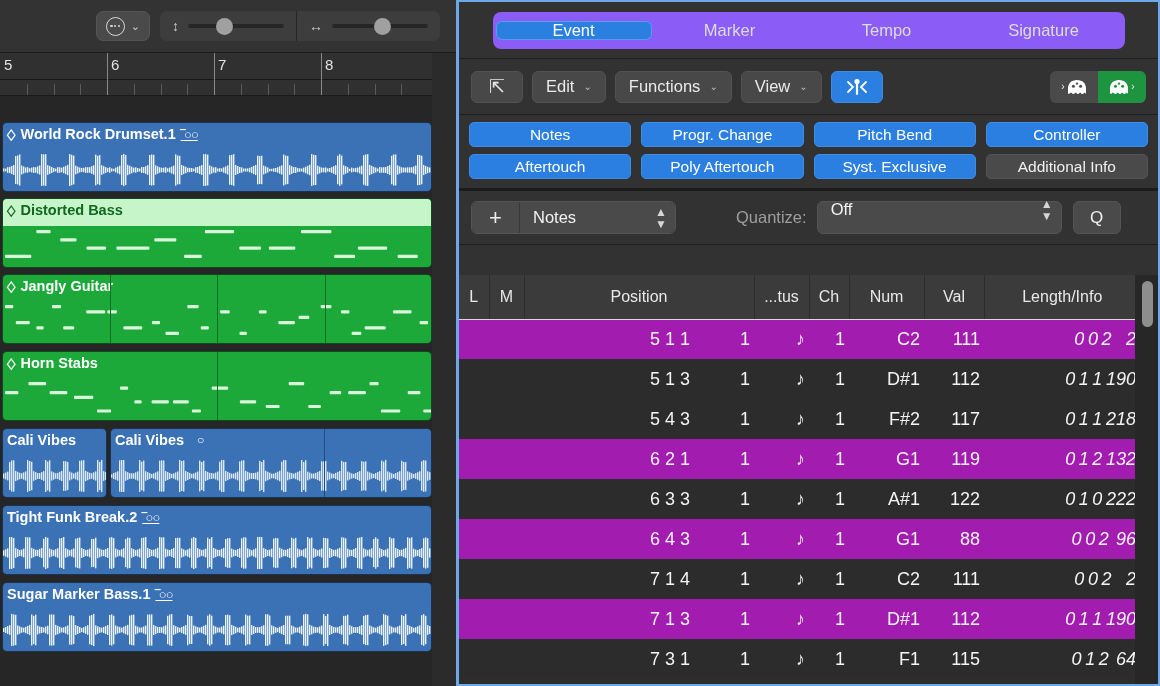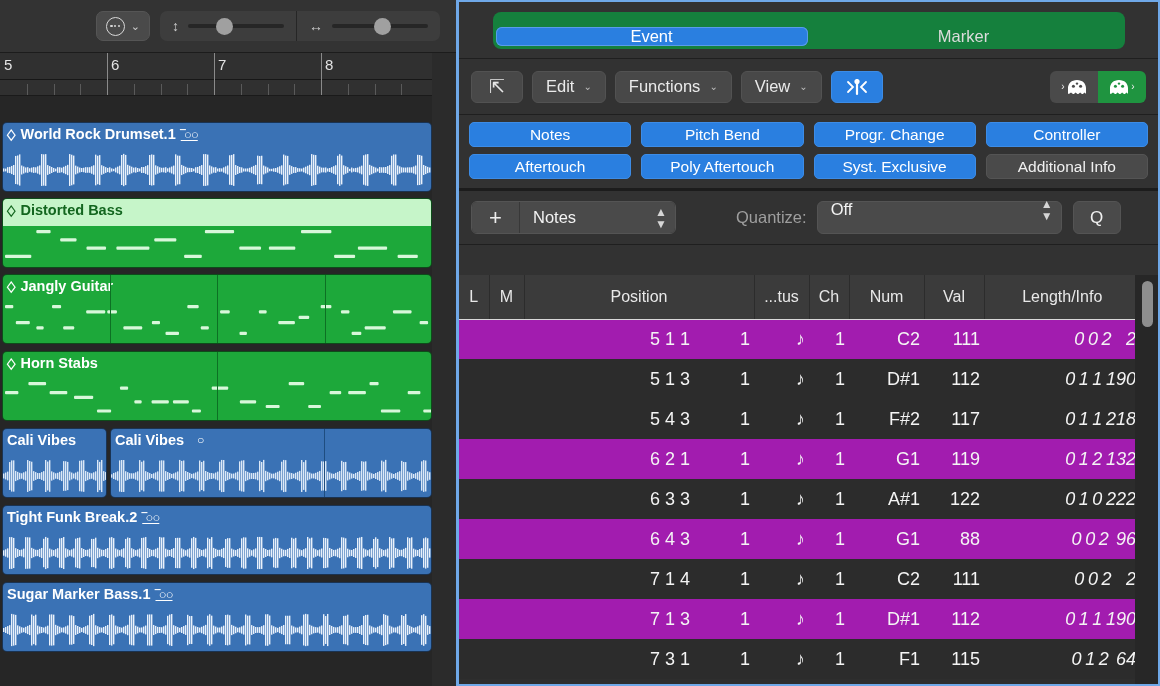--- a/index.html
+++ b/index.html
@@ -93,22 +93,22 @@
 
   
   .right-panel {
     width: 704px; height: 686px; background: #323232;
     border: 2px solid #6fa8e8; border-left: 3px solid #6fa8e8;
     position: relative; overflow: hidden;
   }
   .tabbar-row { height: 57px; display: flex; align-items: center; justify-content: center;
                 background: #323232; border-bottom: 1px solid #1f1f1f; }
   .segmented {
-    background: #15803d; border-radius: 8px; height: 37px;
-    display: flex; align-items: flex-end; padding: 3px; width: 632px;
+    background: #8b5cf6; border-radius: 8px; height: 37px;
+    display: flex; align-items: center; padding: 3px; width: 632px;
   }
   .seg {
     flex: 1; display: flex; align-items: center; justify-content: center;
     font-size: 16.5px; color: #dcdcdc; border-radius: 6px; position: relative;
   }
   .seg.active { background: #2a7fe0; color: #fff; box-shadow: 0 0 0 1px #5a9cea inset; }
   .seg-div { width:1px; background:#585858; margin: 7px 0; }
 
   .toolbar2 {
     height: 56px; display: flex; align-items: center; gap: 9px;
@@ -1265,21 +1265,23 @@
     <div class="scroll-gutter"></div>
   </div>
 
   <div class="right-panel">
 
     <div class="tabbar-row">
       <div class="segmented">
         <div class="seg active">Event</div>
         <div class="seg">Marker</div>
         <div class="seg-div"></div>
+        <div class="seg">Tempo</div>
         <div class="seg-div"></div>
+        <div class="seg">Signature</div>
       </div>
     </div>
 
     <div class="toolbar2">
       <div class="btn" style="width:52px;padding:0;">
         <span class="arrow-up">⇱</span>
       </div>
       <div class="btn">
         <span>Edit</span>
         <span class="caret">⌄</span>
@@ -1319,22 +1321,22 @@
             <circle cx="10" cy="4.6" r="1.2" fill="#1f9440"></circle>
           </svg>
           <span class="ghost-arr">›</span>
         </div>
       </div>
     </div>
 
     <div class="filters">
       <div class="frow">
         <div class="fbtn">Notes</div>
+        <div class="fbtn">Progr. Change</div>
         <div class="fbtn">Pitch Bend</div>
-        <div class="fbtn">Progr. Change</div>
         <div class="fbtn">Controller</div>
       </div>
       <div class="frow">
         <div class="fbtn">Aftertouch</div>
         <div class="fbtn">Poly Aftertouch</div>
         <div class="fbtn">Syst. Exclusive</div>
         <div class="fbtn off">Additional Info</div>
       </div>
     </div>
 

